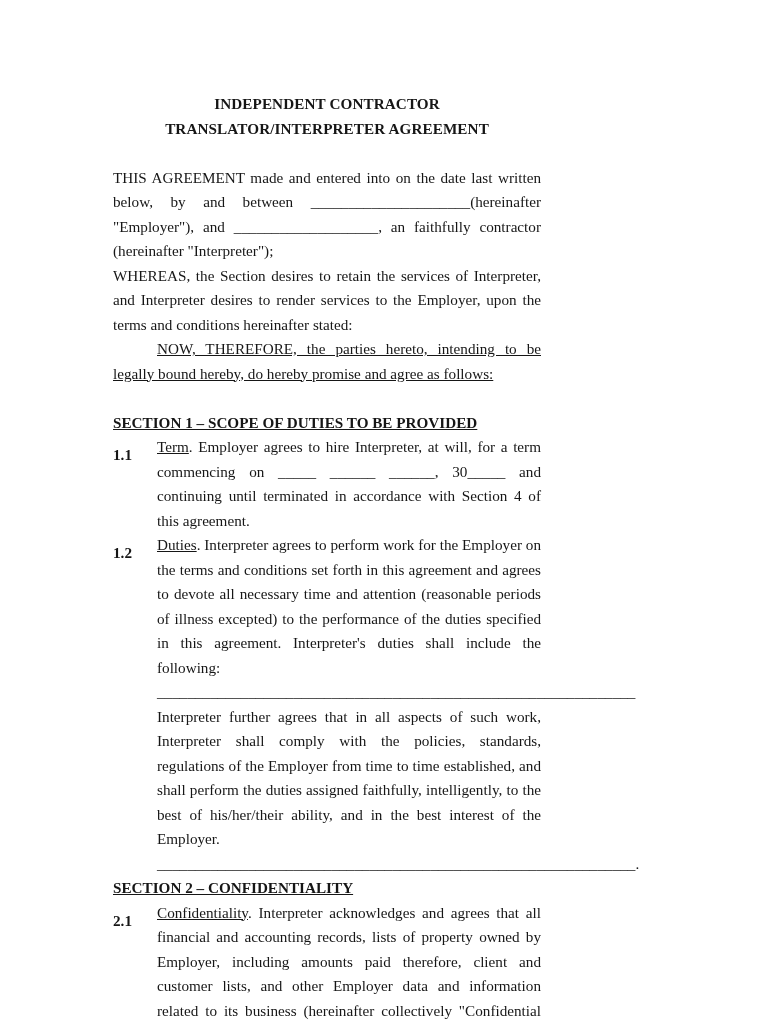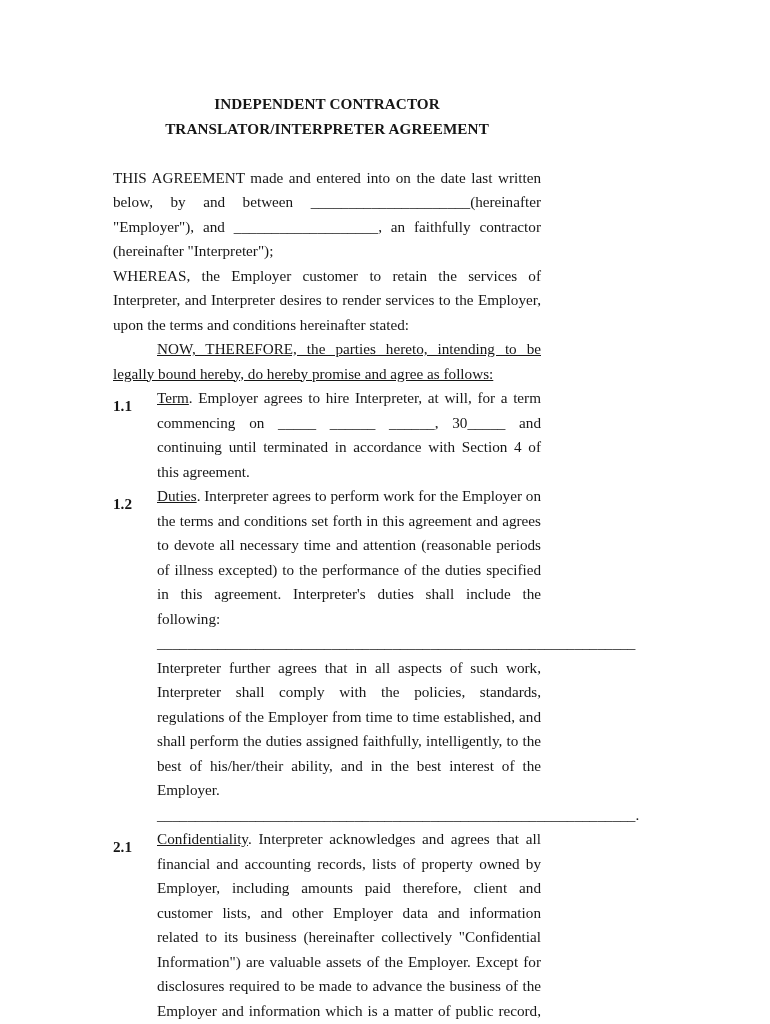--- a/index.html
+++ b/index.html
@@ -56,39 +56,41 @@
 </style>
 </head>
 <body>
 
 <div class="page">
 
   <h1 class="title">INDEPENDENT CONTRACTOR TRANSLATOR/INTERPRETER AGREEMENT</h1>
 
   <p class="body-par"><span>THIS AGREEMENT made and entered into on the date last written below, by and between </span><span class="blank">_____________________</span><span>(hereinafter "Employer"), and </span><span class="blank">___________________</span><span>, an faithfully contractor (hereinafter "Interpreter");</span></p>
 
-  <p class="body-par">WHEREAS, the Employer customer to retain the services of Interpreter, and Interpreter desires to render services to the Employer, upon the terms and conditions hereinafter stated:</p>
+  <p class="body-par">WHEREAS, the Section desires to retain the services of Interpreter, and Interpreter desires to render services to the Employer, upon the terms and conditions hereinafter stated:</p>
 
   <p class="body-par indent-first">NOW, THEREFORE, the parties hereto, intending to be legally bound hereby, do hereby promise and agree as follows:</p>
 
+  <h2 class="sec-heading gap-above">SECTION 1 – SCOPE OF DUTIES TO BE PROVIDED</h2>
 
   <div class="item">
     <span class="num">1.1</span><span class="clause-label">Term</span><span>.  Employer agrees to hire Interpreter, at will, for a term commencing on </span><span class="blank">_____ ______ ______</span><span>, 30</span><span class="blank">_____</span><span> and continuing until terminated in accordance with Section 4 of this agreement.</span>
   </div>
 
   <div class="item">
     <span class="num">1.2</span><span class="clause-label">Duties</span><span>.  Interpreter agrees to perform work for the Employer on the terms and conditions set forth in this agreement and agrees to devote all necessary time and attention (reasonable periods of illness excepted) to the performance of the duties specified in this agreement.  Interpreter's duties shall include the following:</span>
   </div>
 
   <div class="item rule-line"><span class="blank">_______________________________________________________________</span></div>
 
   <div class="item">Interpreter further agrees that in all aspects of such work, Interpreter shall comply with the policies, standards, regulations of the Employer from time to time established, and shall perform the duties assigned faithfully, intelligently, to the best of his/her/their ability, and in the best interest of the Employer.</div>
 
   <div class="item rule-line"><span class="blank">_______________________________________________________________</span><span>.</span></div>
 
+  <h2 class="sec-heading">SECTION 2 – CONFIDENTIALITY</h2>
 
   <div class="item">
     <span class="num">2.1</span><span class="clause-label">Confidentiality</span><span>.  Interpreter acknowledges and agrees that all financial and accounting records, lists of property owned by Employer, including amounts paid therefore, client and customer lists, and other Employer data and information related to its business (hereinafter collectively "Confidential Information") are valuable assets of the Employer.  Except for disclosures required to be made to advance the business of the Employer and information which is a matter of public record, Interpreter shall not, during the term of this Agreement or after the termination of this Agreement, disclose any Confidential Information to any person or use any Confidential Information for the benefit of Interpreter or any other person, except with the prior written consent of the Employer.</span>
   </div>
 
   <div class="footer">- 1 –</div>
 
 </div>
 
 </body></html>

